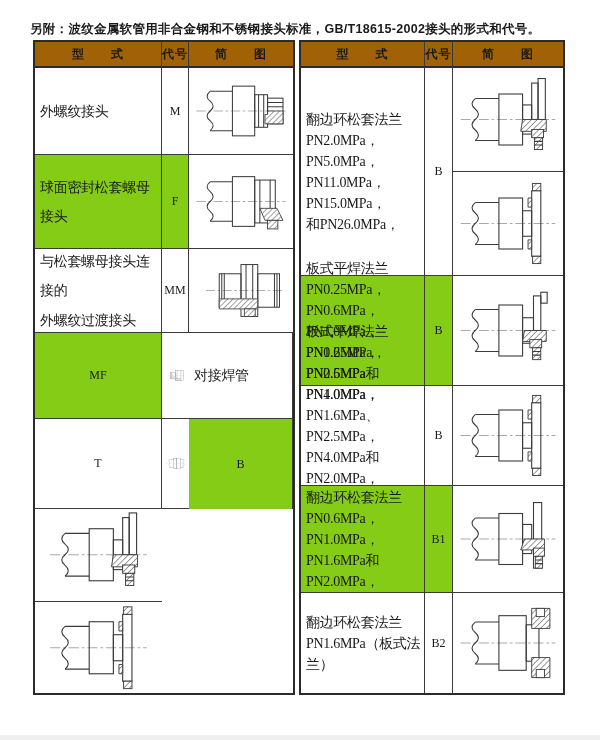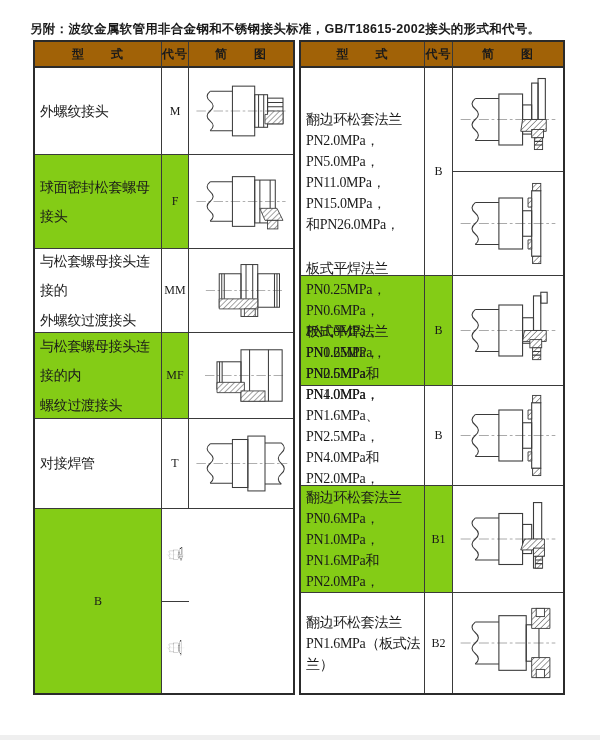--- a/index.html
+++ b/index.html
@@ -120,22 +120,20 @@
           <rect class="ln" x="56" y="15" width="20" height="62"></rect>
           <path class="ln" d="M62,15 V77 M70,15 V77"></path>
           <rect class="ln" x="76" y="26" width="26" height="40"></rect>
           <path class="ln" d="M96,26 V66 M99,26 V66"></path>
           <path class="fl" d="M30,56 H76 V68 H30 z"></path>
           <rect class="fl" x="60" y="68" width="13" height="9"></rect>
         </svg>
       </div>
     </div>
 
-    <div class="cell tcell lh2 c1 rb hl">与松套螺母接头连接的内
-螺纹过渡接头</div>
     <div class="cell ccell c2 rb hl">MF</div>
     <div class="cell dcell rb">
       <div class="dsub">
         <svg viewBox="0 0 112 92" preserveAspectRatio="xMidYMid meet">
           <path class="cl" d="M14,46 H108"></path>
           <rect class="ln" x="28" y="30" width="28" height="32"></rect>
           <path class="ln" d="M31,30 V62 M34,30 V62"></path>
           <rect class="ln" x="56" y="16" width="48" height="60"></rect>
           <path class="ln" d="M66,16 V76 M88,16 V76"></path>
           <path class="fl" d="M28,54 H60 V66 H28 z"></path>

